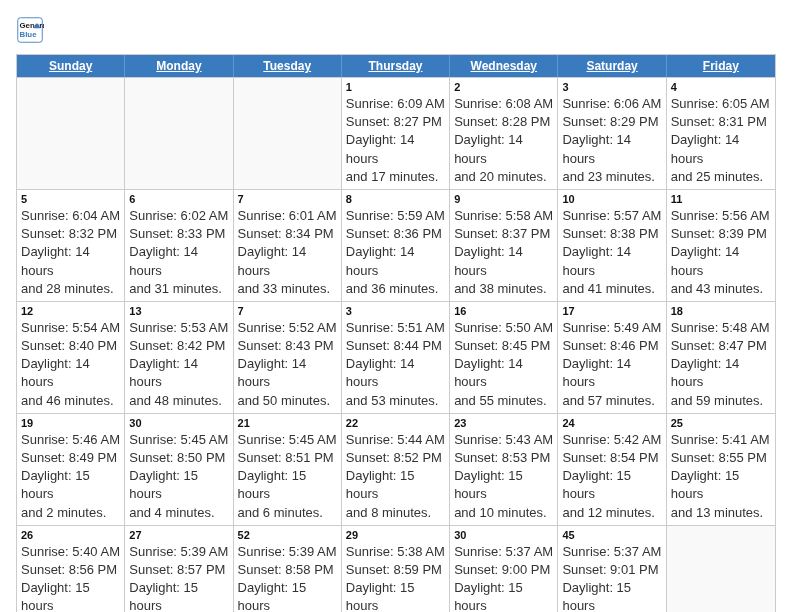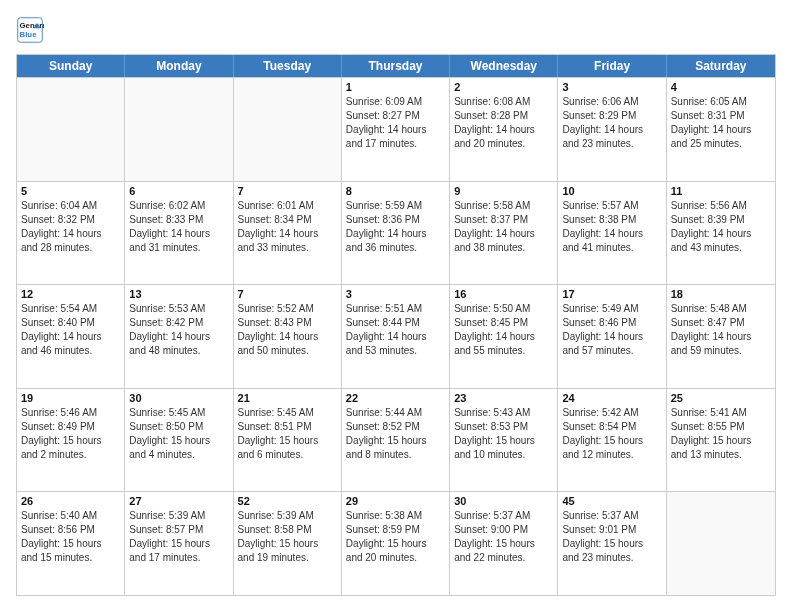--- a/index.html
+++ b/index.html
@@ -55,20 +55,21 @@
       grid-template-columns: repeat(7, 1fr);
       background: #3a7abf;
     }
     .cal-header-cell {
       color: #fff;
       font-size: 12px;
       font-weight: bold;
       text-align: center;
       padding: 4px 18px;
       border-right: 1px solid #5a9acf;
+      text-decoration: underline;
     }
     .cal-header-cell:last-child { border-right: none; }
     .cal-body {
       display: flex;
       flex-direction: column;
       flex: 1;
     }
     .cal-row {
       display: grid;
       grid-template-columns: repeat(7, 1fr);
@@ -87,21 +88,21 @@
     }
     .cal-cell:last-child { border-right: none; }
     .cal-cell.empty { background: #f9f9f9; }
     .day-num {
       font-size: 11px;
       font-weight: bold;
       color: #111;
       margin-bottom: 2px;
     }
     .cell-text {
-      font-size: 10px;
+      font-size: 13px;
       color: #333;
       line-height: 1.4;
     }
   </style>
 </head>
 <body>
 
 <div class="page">
   <div class="header">
     <div class="logo">
@@ -118,22 +119,22 @@
     </div>
   </div>
 
   <div class="calendar">
     <div class="cal-header-row" id="cal-header">
         <div class="cal-header-cell">Sunday</div>
         <div class="cal-header-cell">Monday</div>
         <div class="cal-header-cell">Tuesday</div>
         <div class="cal-header-cell">Thursday</div>
         <div class="cal-header-cell">Wednesday</div>
+        <div class="cal-header-cell">Saturday</div>
         <div class="cal-header-cell">Friday</div>
-        <div class="cal-header-cell">Saturday</div>
       </div>
     <div class="cal-body" id="cal-body">
         <div class="cal-row">
           <div class="cal-cell empty"></div>
           <div class="cal-cell empty"></div>
           <div class="cal-cell empty"></div>
           <div class="cal-cell">
             <div class="day-num">1</div>
             <div class="cell-text">Sunrise: 6:09 AM<br>Sunset: 8:27 PM<br>Daylight: 14 hours<br>and 17 minutes.</div>
           </div>

